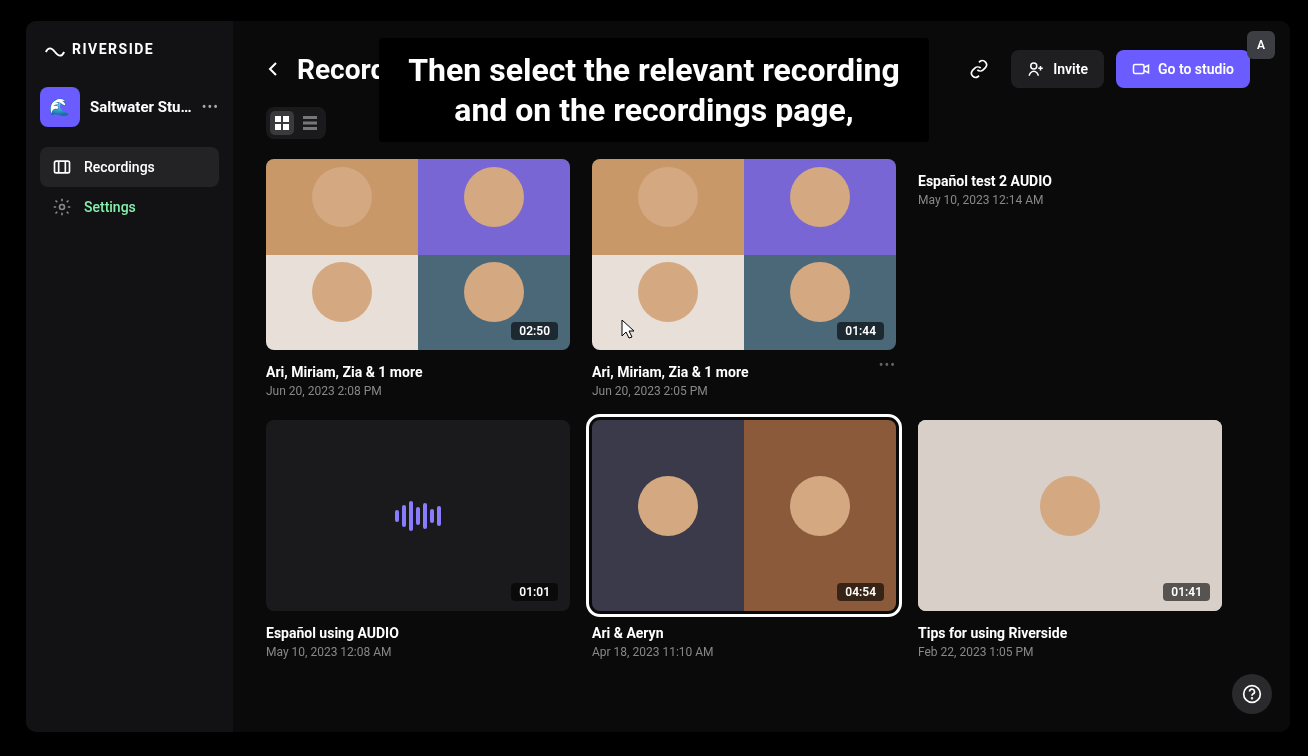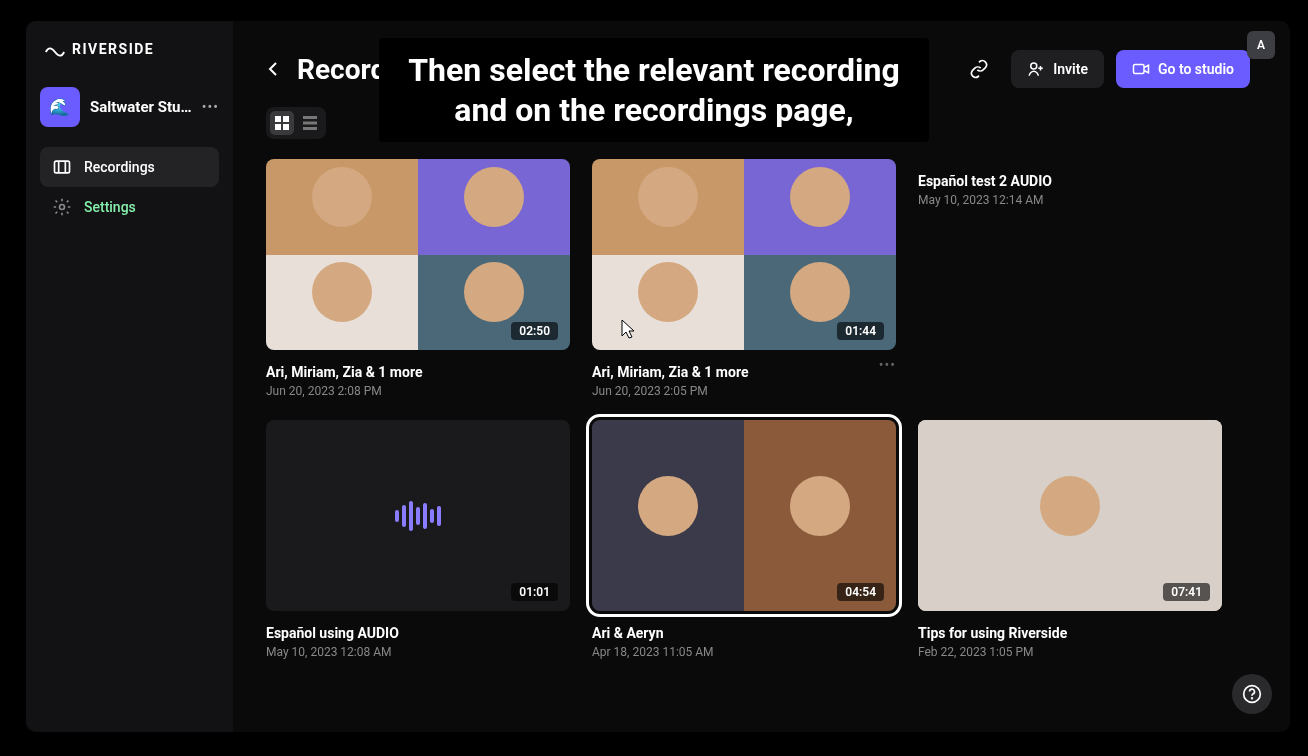--- a/index.html
+++ b/index.html
@@ -213,29 +213,29 @@
 
       <div class="card">
         <div class="thumb highlighted">
           <div class="dual">
               <div class="person p5"></div>
               <div class="person p6"></div>
             </div>
           <div class="duration">04:54</div>
         </div>
         <div class="card-title">Ari &amp; Aeryn</div>
-        <div class="card-date">Apr 18, 2023 11:05 AM</div>
+        <div class="card-date">Apr 18, 2023 11:10 AM</div>
       </div>
 
       <div class="card">
         <div class="thumb">
           <div class="single">
               <div class="person p7" style="width:100%;height:100%;"></div>
             </div>
-          <div class="duration">07:41</div>
+          <div class="duration">01:41</div>
         </div>
         <div class="card-title">Tips for using Riverside</div>
         <div class="card-date">Feb 22, 2023 1:05 PM</div>
       </div>
     </div>
 
     <div class="user-badge">
         <span>A</span>
       </div>
     <div class="help-btn">

